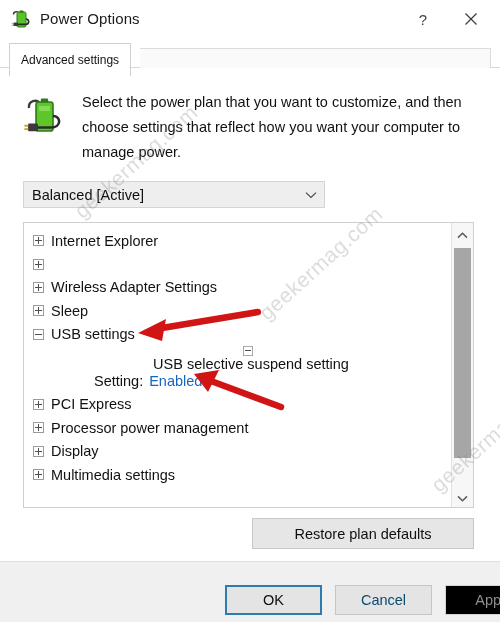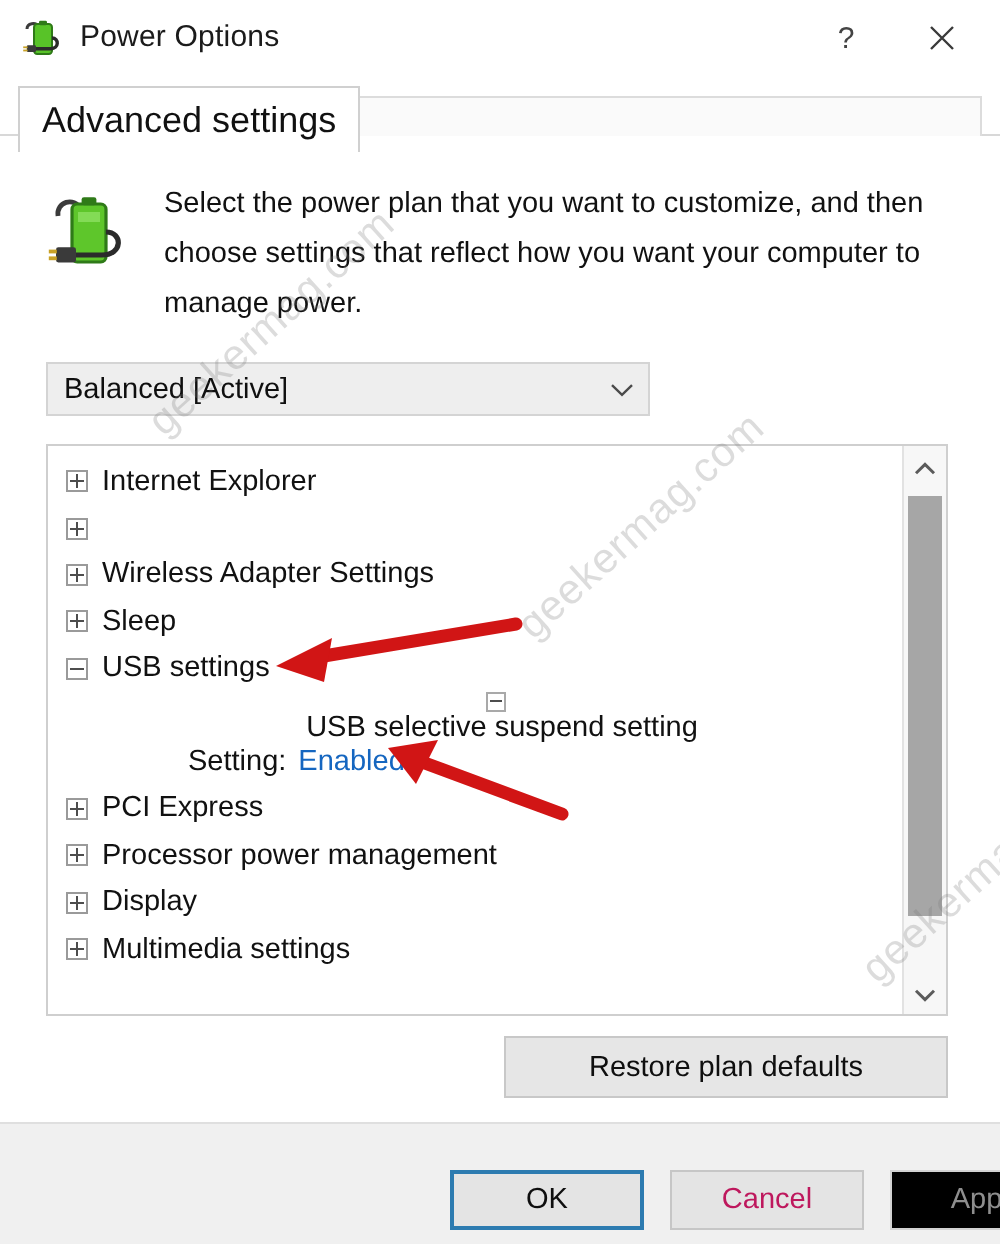--- a/index.html
+++ b/index.html
@@ -70,21 +70,21 @@
     position: absolute;
     left: 9px; top: 5px;
     height: 25px;
     padding: 16px 11px;
     background: #ffffff;
     border: 1px solid #d0d0d0;
     border-bottom: none;
     box-sizing: border-box;
     display: flex;
     align-items: center;
-    font-size: 18px;
+    font-size: 12px;
     color: #111;
     z-index: 3;
   }
   .tabstrip-rest {
     position: absolute;
     left: 140px; top: 10px;
     right: 9px;
     height: 20px;
     border-top: 1px solid #dcdcdc;
     border-right: 1px solid #dcdcdc;
@@ -283,21 +283,21 @@
   .btn-ok {
     left: 177px; width: 97px;
     background: #e4e4e4;
     border: 2px solid #2d7bb0;
     color: #0f0f0f;
   }
   .btn-cancel {
     left: 287px; width: 97px;
     background: #e4e4e4;
     border: 1px solid #c6c6c6;
-    color: #be185d;
+    color: #0c4a6e;
   }
   .btn-apply {
     left: 397px; width: 97px;
     background: #000000;
     border: 1px solid #d2d2d2;
     color: #8e8e8e;
   }
 
   
   .arrows {

